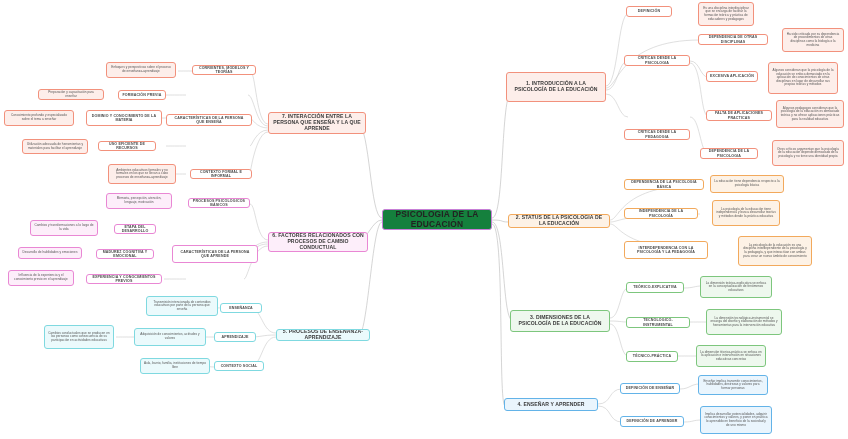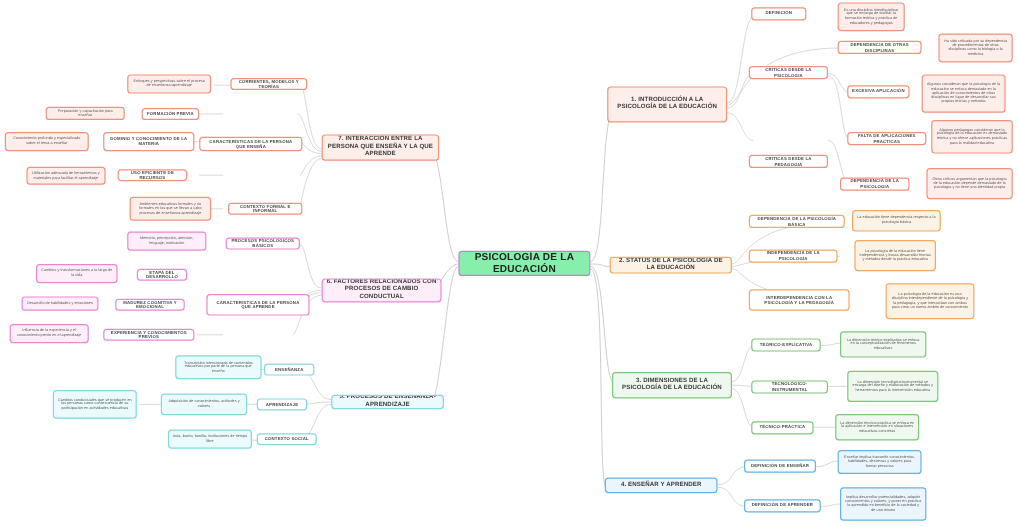--- a/index.html
+++ b/index.html
@@ -22,21 +22,21 @@
     background:#ffffff;
     line-height:1.15;
     padding:2px 3px;
     overflow:hidden;
   }
   .node span{display:block;width:100%;}
 
   
   .n-central{
     border:1.4px solid #c77fd6;
-    background:#86efac;
+    background:#15803d;
     font-size:8.4px;
     font-weight:bold;
     letter-spacing:.2px;
     color:#222;
   }
   
   .n-topic{font-size:5.1px;font-weight:bold;color:#3a3a3a;letter-spacing:.1px;}
   
   .n-sub{font-size:3.6px;font-weight:bold;color:#4a4a4a;letter-spacing:.15px;}
   

